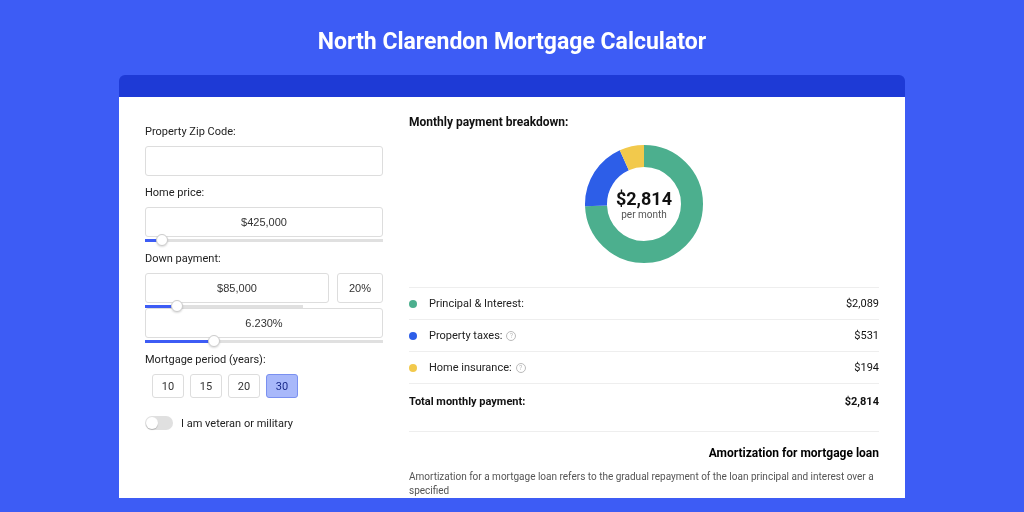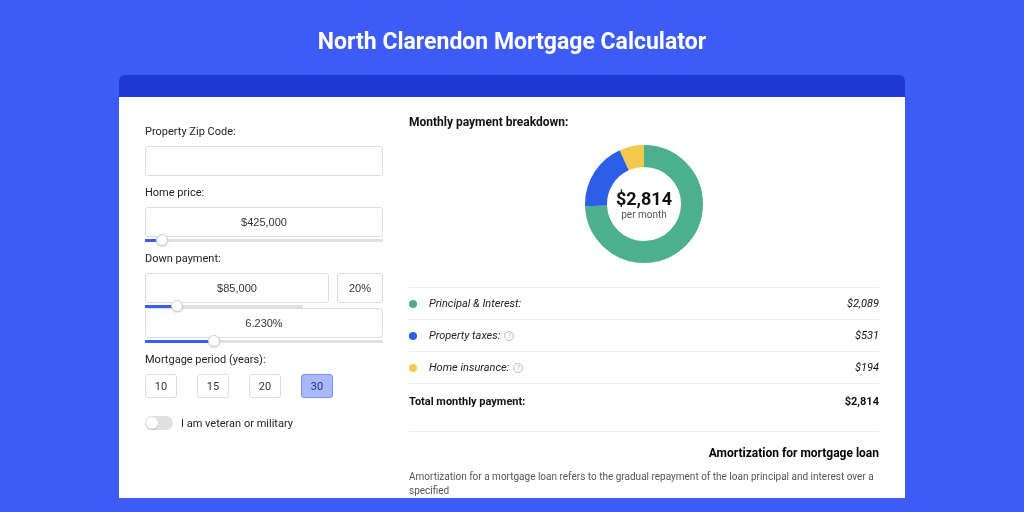--- a/index.html
+++ b/index.html
@@ -82,21 +82,22 @@
     transform: translateX(-50%);
   }
   .row2 {
     display: flex;
     gap: 8px;
   }
   .row2 .field:first-child { flex: 1; }
   .row2 .field.pct { width: 46px; }
   .period-row {
     display: flex;
-    gap: 20px;
+    gap: 6px;
+    margin-left: 7px;
   }
   .period-btn {
     width: 32px;
     height: 24px;
     border: 1px solid #ddd;
     border-radius: 3px;
     background: #fff;
     font-size: 11px;
     display: flex;
     align-items: center;
@@ -163,21 +164,20 @@
   .donut-sub {
     font-size: 10px;
     color: #555;
   }
   .line-item {
     display: flex;
     align-items: center;
     height: 32px;
     border-top: 1px solid #eee;
     font-size: 11px;
-    font-style: italic;
   }
   .line-item:first-of-type { border-top: 1px solid #eee; }
   .dot {
     width: 8px; height: 8px;
     border-radius: 50%;
     display: inline-block;
     margin-right: 8px;
   }
   .line-label { flex: 1; color: #222; display: flex; align-items: center; gap: 4px; }
   .line-val { color: #111; }

